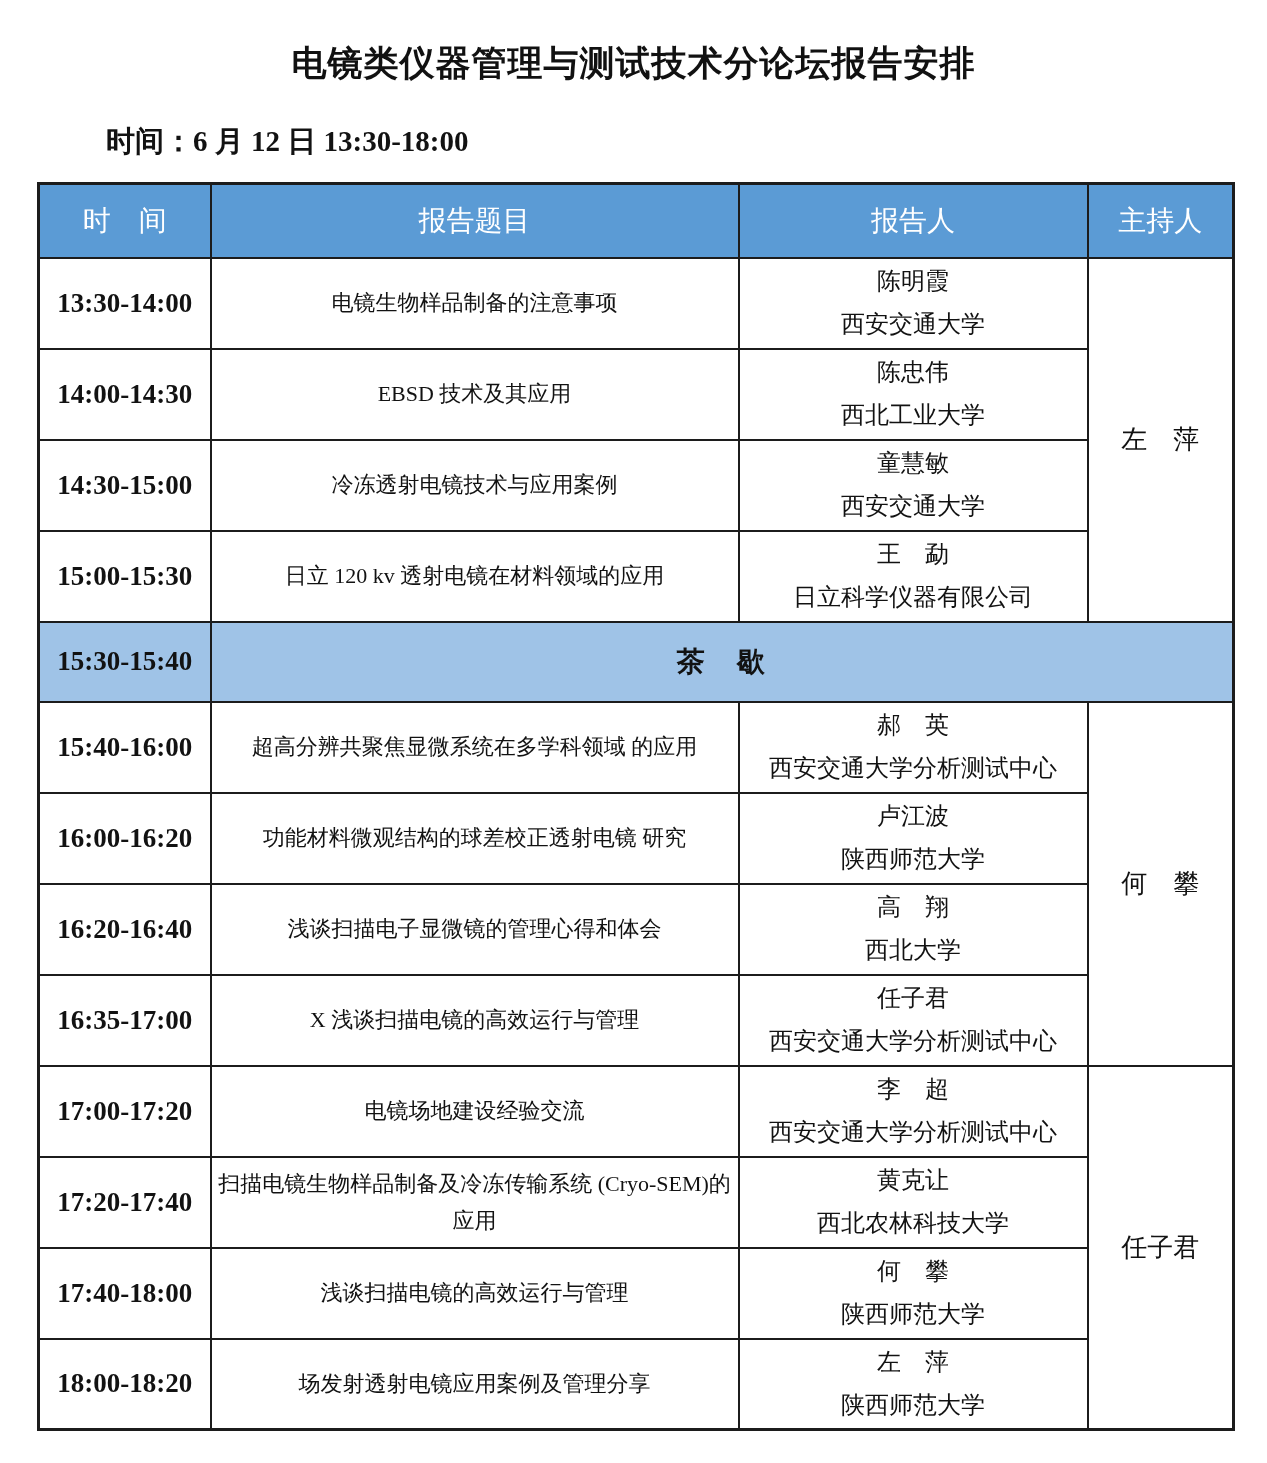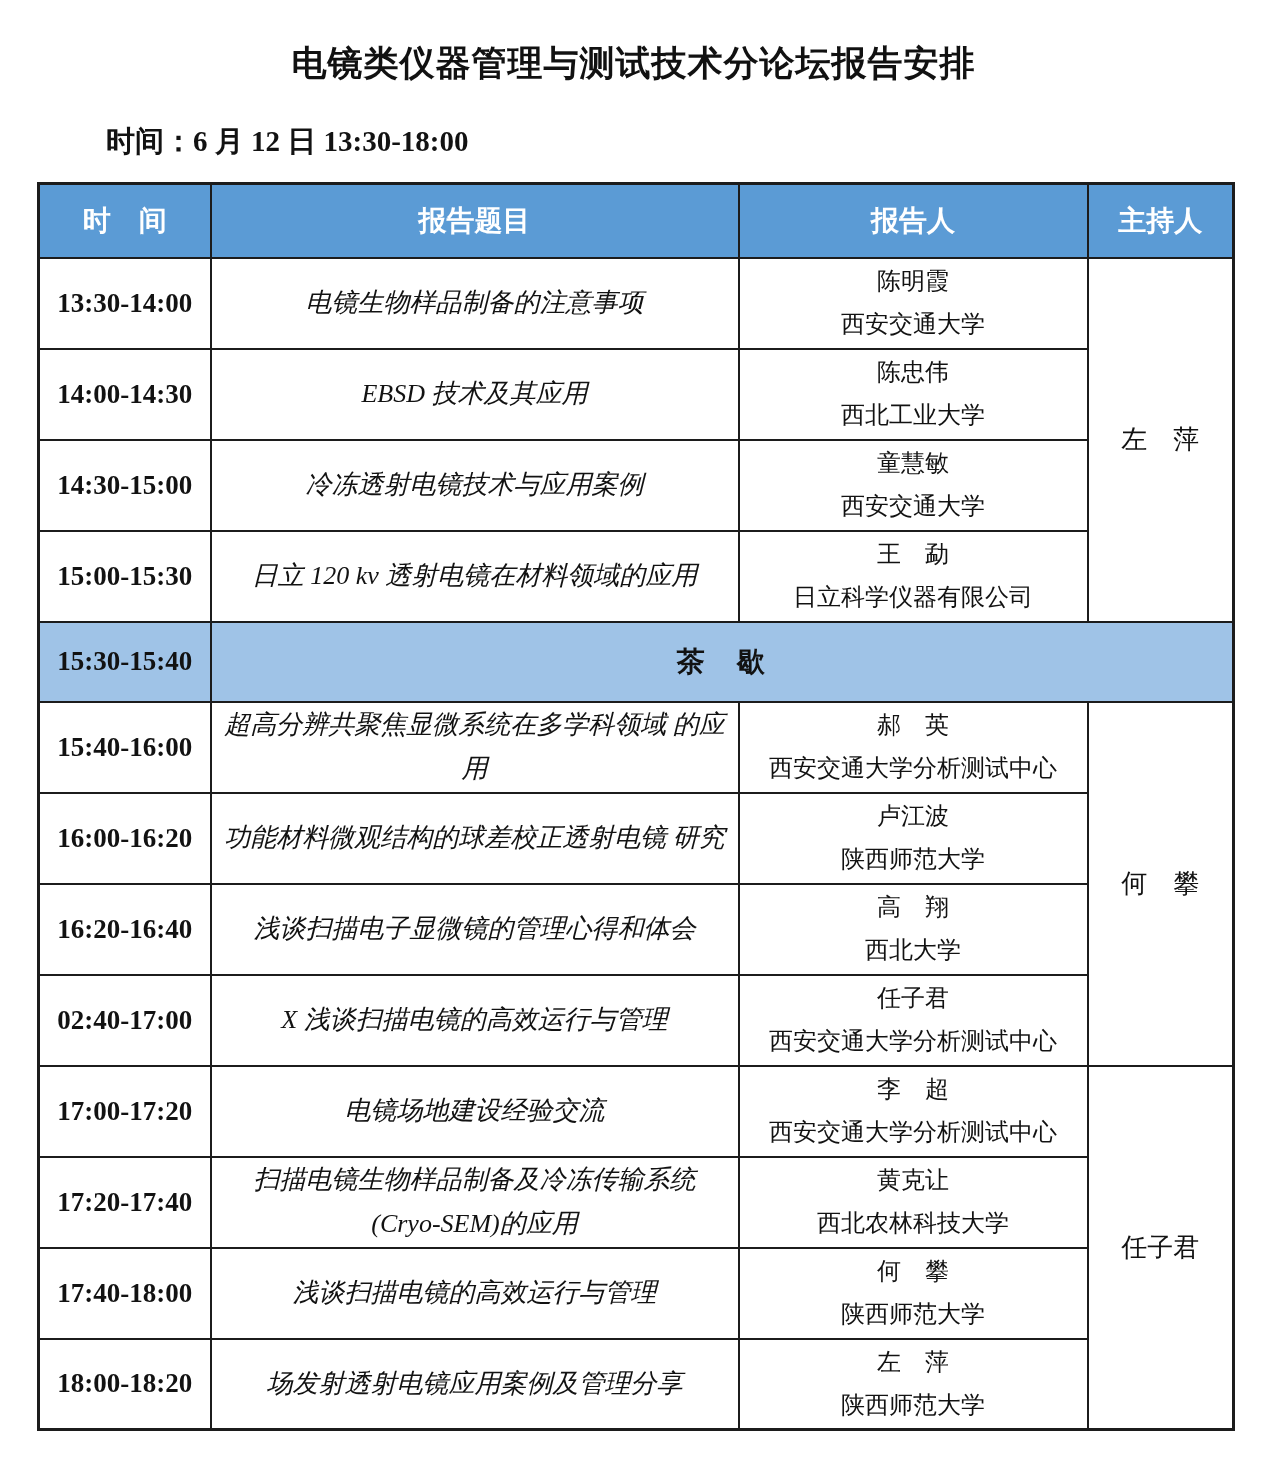--- a/index.html
+++ b/index.html
@@ -32,30 +32,30 @@
     table-layout: fixed;
     border: 3px solid var(--border, #1c1c1c);
   }
   th, td { border: 2px solid var(--border, #1c1c1c); padding: 0; overflow: hidden; }
 
   thead tr { height: 74px; }
   th {
     background: var(--header-bg, #5b9bd5);
     color: var(--header-text, #ffffff);
     font-family: "Liberation Sans", sans-serif;
-    font-size: 28px; font-weight: 700; text-align: center;
+    font-size: 28px; font-weight: 400; text-align: center;
   }
 
   tr.data-row { height: 91px; }
   td.time-cell {
     text-align: center; font-weight: 700; font-size: 27px;
     font-family: "Liberation Serif", serif;
     white-space: nowrap;
   }
-  td.title-cell { text-align: center; font-size: 26px; line-height: 1.7; padding: 0 5px; font-style: italic; }
+  td.title-cell { text-align: center; font-size: 22px; line-height: 1.7; padding: 0 5px; }
   td.speaker-cell { text-align: center; font-size: 24px; line-height: 1.8; }
   td.host-cell { text-align: center; font-size: 26px; }
 
   tr.break-row { height: 80px; background: var(--break-bg, #9fc3e7); }
   tr.break-row td.break-cell { text-align: center; font-weight: 700; font-size: 28px; letter-spacing: 2px; }
 </style>
 </head>
 <body>
 
 <div class="page">
@@ -147,21 +147,21 @@
       <tr class="data-row">
         <td class="time-cell">16:20-16:40</td>
         <td class="title-cell">浅谈扫描电子显微镜的管理心得和体会</td>
         <td class="speaker-cell">
           <div>高　翔</div>
           <div>西北大学</div>
         </td>
       </tr>
 
       <tr class="data-row">
-        <td class="time-cell">02:40-17:00</td>
+        <td class="time-cell">16:35-17:00</td>
         <td class="title-cell">X 浅谈扫描电镜的高效运行与管理</td>
         <td class="speaker-cell">
           <div>任子君</div>
           <div>西安交通大学分析测试中心</div>
         </td>
       </tr>
 
       <tr class="data-row">
         <td class="time-cell">17:00-17:20</td>
         <td class="title-cell">电镜场地建设经验交流</td>

